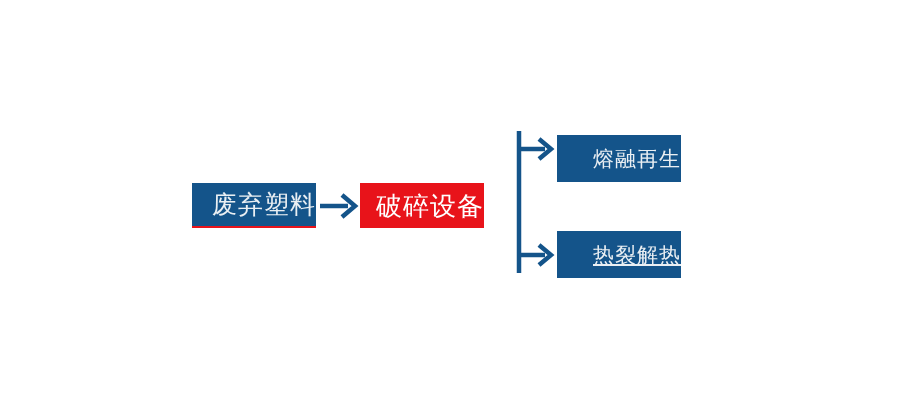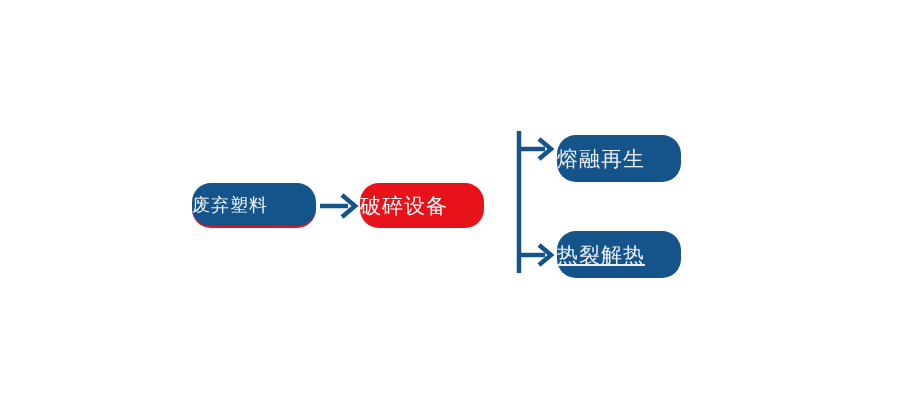--- a/index.html
+++ b/index.html
@@ -19,26 +19,25 @@
     width: 900px;
     height: 411px;
     background: #ffffff;
   }
 
   
   .node {
     position: absolute;
     display: flex;
     align-items: center;
-    justify-content: flex-start;
+    justify-content: flex-end;
     box-sizing: border-box;
     letter-spacing: 1px;
     white-space: nowrap;
     user-select: none;
-    border-radius: 19px;
   }
 
   .node-label {
     display: block;
     line-height: 1;
   }
 
   .node.blue {
     background: #14548A;
     color: #EAEFF3;
@@ -52,29 +51,29 @@
   
   .node.has-accent-underline {
     border-bottom: 2px solid #E8131A;
   }
 
   #node-waste {
     left: 192px;
     top: 183px;
     width: 124px;
     height: 45px;
-    font-size: 18px;
+    font-size: 25px;
   }
 
   #node-crusher {
     left: 360px;
     top: 183px;
     width: 124px;
     height: 45px;
-    font-size: 21px;
+    font-size: 26px;
   }
 
   #node-melt {
     left: 557px;
     top: 135px;
     width: 124px;
     height: 47px;
     font-size: 21px;
   }
 

